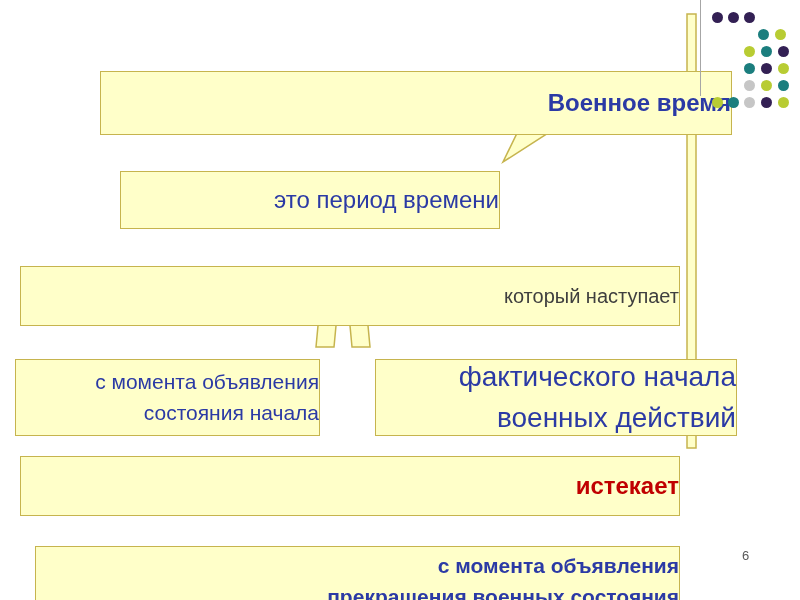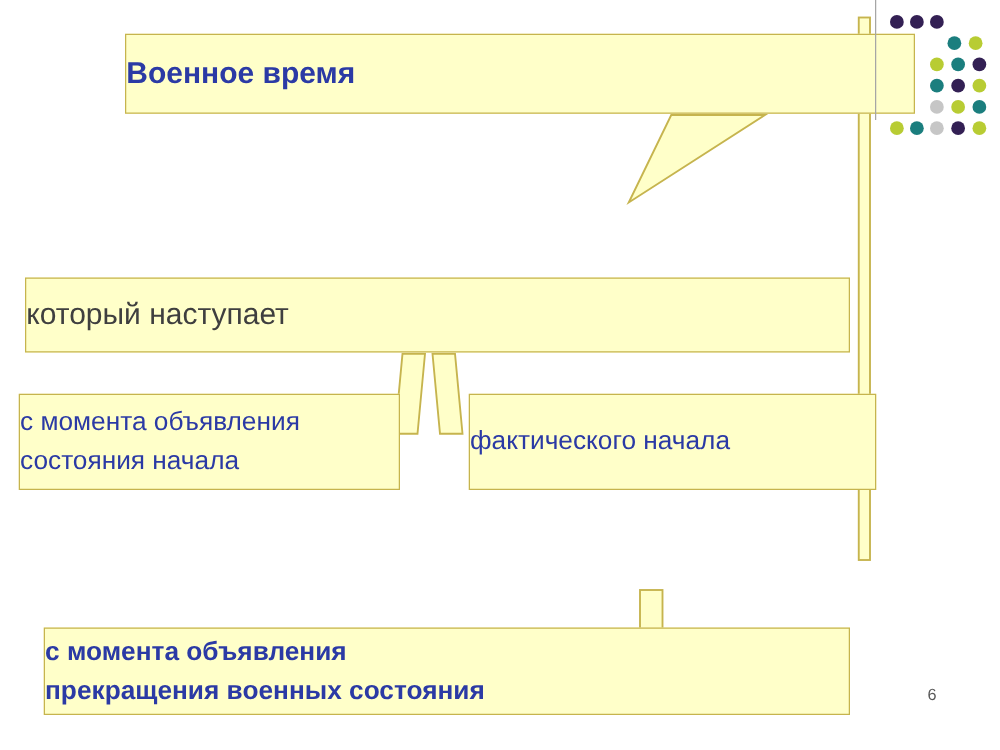--- a/index.html
+++ b/index.html
@@ -12,28 +12,28 @@
     --line-gray:#A6A6A6;
   }
   html,body{margin:0;padding:0;}
   .slide{
     position:relative;width:800px;height:600px;background:#FFFFFF;overflow:hidden;
     font-family:"Liberation Sans", sans-serif;
   }
   .connector-layer{position:absolute;left:0;top:0;z-index:1;}
   .box{
     position:absolute;background:var(--box-fill);border:1.5px solid var(--box-border);
-    display:flex;flex-direction:column;align-items:flex-start;justify-content:center;
-    text-align:center;box-sizing:border-box;z-index:2;
+    display:flex;flex-direction:column;align-items:flex-end;justify-content:center;
+    text-align:center;box-sizing:border-box;z-index:2;margin-top:44px;
   }
   .title-box{left:100px;top:27px;width:632px;height:64px;font-size:24px;font-weight:bold;color:var(--text-blue);}
   .period-box{left:120px;top:127px;width:380px;height:58px;font-size:24px;color:var(--text-blue);}
-  .begins-box{left:20px;top:222px;width:660px;height:60px;font-size:24px;color:var(--text-dark);}
+  .begins-box{left:20px;top:222px;width:660px;height:60px;font-size:20px;color:var(--text-dark);}
   .declared-box{left:15px;top:315px;width:305px;height:77px;font-size:21px;color:var(--text-blue);line-height:1.45;}
-  .actual-box{left:375px;top:315px;width:326px;height:77px;font-size:21px;color:var(--text-blue);line-height:1.45;}
+  .actual-box{left:375px;top:315px;width:362px;height:77px;font-size:28px;color:var(--text-blue);line-height:1.45;}
   .expires-box{left:20px;top:412px;width:660px;height:60px;font-size:24px;font-weight:bold;color:var(--text-red);}
   .end-box{left:35px;top:502px;width:645px;height:70px;font-size:21px;font-weight:bold;color:var(--text-blue);line-height:1.5;}
   .header-rule{position:absolute;left:700px;top:0;width:1px;height:96px;background:var(--line-gray);z-index:4;}
   .dots{position:absolute;left:0;top:0;width:800px;height:600px;pointer-events:none;z-index:4;}
   .dot{position:absolute;width:11px;height:11px;border-radius:50%;}
   .page-number{position:absolute;left:742px;top:548px;font-size:13px;color:var(--page-gray);z-index:3;}
 </style>
 </head>
 <body>
 
@@ -44,34 +44,41 @@
     <polygon points="537,92 612,92 503,162" style="fill:var(--box-fill);stroke:var(--box-border);stroke-width:1.5"></polygon>
     <polygon points="322,283 340,283 334,347 316,347" style="fill:var(--box-fill);stroke:var(--box-border);stroke-width:1.5"></polygon>
     <polygon points="346,283 364,283 370,347 352,347" style="fill:var(--box-fill);stroke:var(--box-border);stroke-width:1.5"></polygon>
     <rect x="512" y="472" width="18" height="31" style="fill:var(--box-fill);stroke:var(--box-border);stroke-width:1.5"></rect>
   </svg>
 
   <div class="box title-box">
     <span>Военное время</span>
   </div>
 
+  <div class="box period-box">
+    <span>это период времени</span>
+  </div>
 
   <div class="box begins-box">
     <span>который наступает</span>
   </div>
 
   <div class="box declared-box">
     <div>с момента объявления</div>
     <div>состояния начала</div>
   </div>
 
   <div class="box actual-box">
     <div>фактического начала</div>
+    <div>военных действий</div>
   </div>
 
+  <div class="box expires-box">
+    <span>истекает</span>
+  </div>
 
   <div class="box end-box">
     <div>с момента объявления</div>
     <div>прекращения военных состояния</div>
   </div>
 
   <div class="header-rule"></div>
 
   <div class="dots">
       <div class="dot" style="left: 712px; top: 12px; background: rgb(51, 32, 84);"></div>

